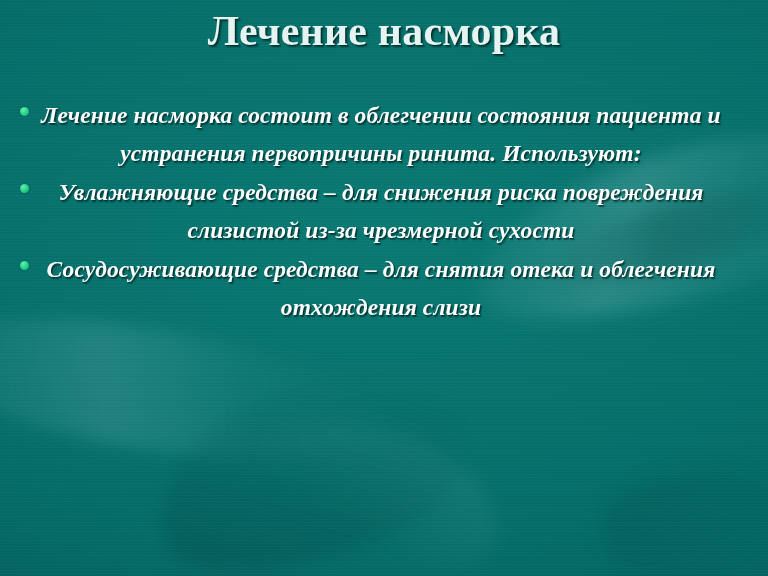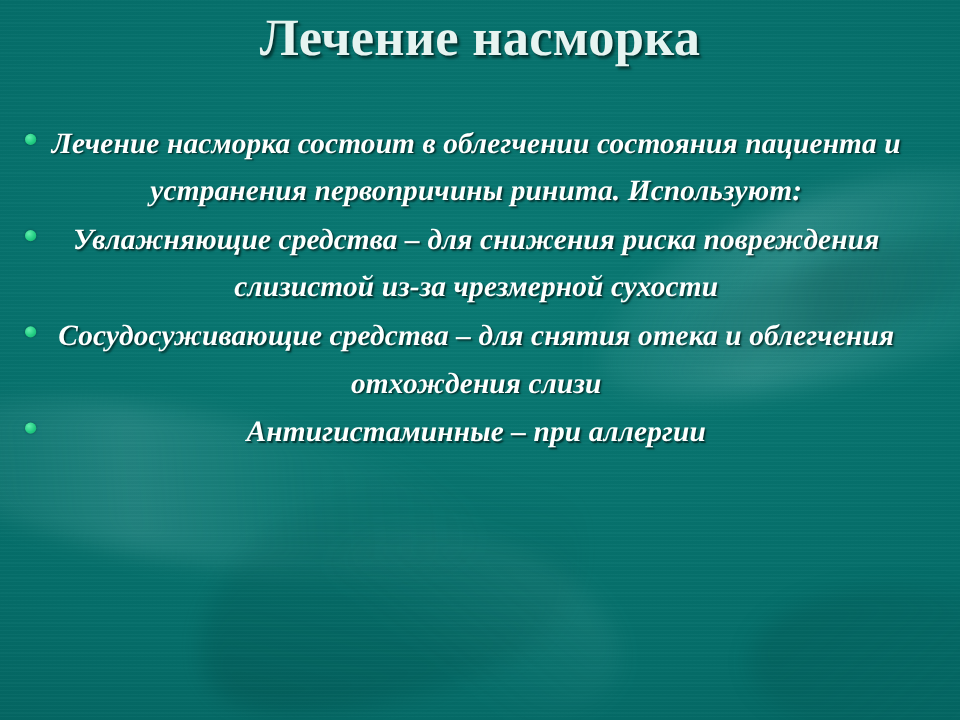--- a/index.html
+++ b/index.html
@@ -179,21 +179,15 @@
 
     <div class="bullet-row">
       <span class="bullet-dot-wrap">
           <span class="bullet-dot"></span>
         </span>
       <span class="bullet-text">Сосудосуживающие средства – для снятия отека и облегчения отхождения слизи</span>
     </div>
 
 
 
-    <div class="bullet-row">
-      <span class="bullet-dot-wrap">
-          <span class="bullet-dot"></span>
-        </span>
-      <span class="bullet-text">Антигистаминные – при аллергии</span>
-    </div>
 
   </div>
 </div>
 
 </body></html>

